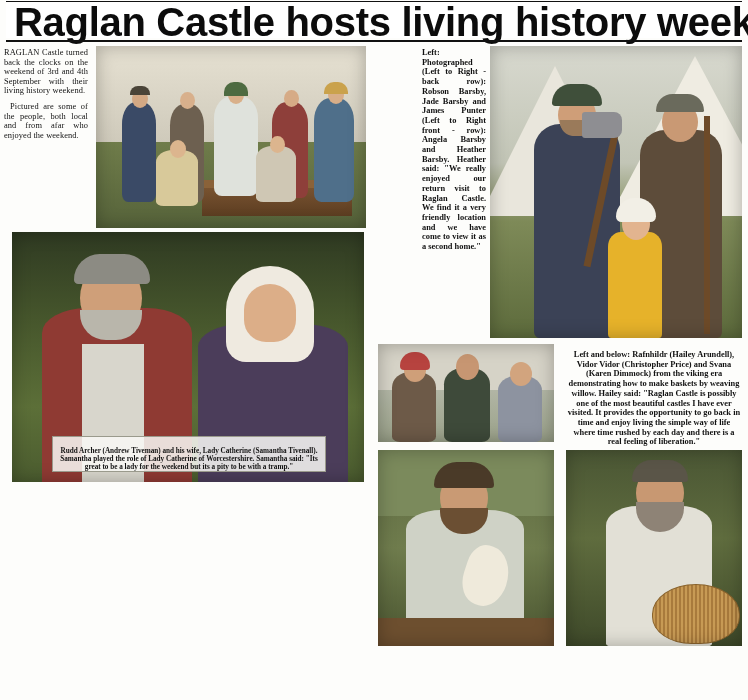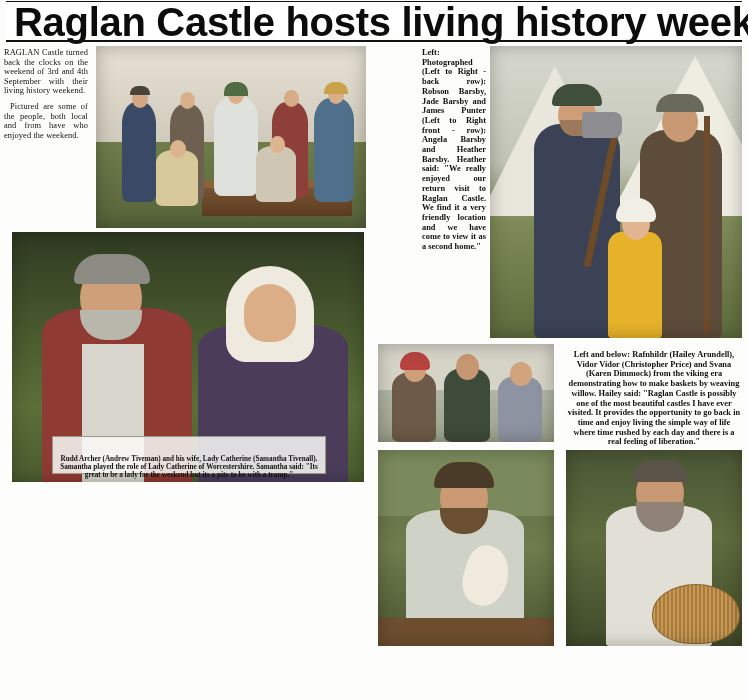--- a/index.html
+++ b/index.html
@@ -110,21 +110,21 @@
   
   .overlay-cap {
     position: absolute;
     background: rgba(248,248,244,0.86);
     border: 1px solid #9a9a8c;
     font-size: 7.2px;
     line-height: 8.2px;
     font-weight: bold;
     color: #111;
     text-align: center;
-    padding: 18px 3px;
+    padding: 10px 3px;
     box-sizing: border-box;
   }
 
   
   .tent {
     position: absolute;
     background: #d8d3c4;
   }
   .table-wood {
     position: absolute;
@@ -156,21 +156,21 @@
 <div class="page">
 
   <div class="headline-rule-top"></div>
   <div class="headline-band">
     <div class="headline">Raglan Castle hosts living history weekend</div>
   </div>
   <div class="headline-rule-bottom"></div>
 
   <div class="col-text body-text" style="left:4px; top:48px; width:84px;">
     <p class="first">RAGLAN Castle turned back the clocks on the weekend of 3rd and 4th September with their living history weekend.</p>
-    <p>Pictured are some of the people, both local and from have who enjoyed the weekend.</p>
+    <p>Pictured are some of the people, both local and from afar who enjoyed the weekend.</p>
   </div>
 
   <div class="photo" style="left:96px; top:46px; width:270px; height:182px;">
     <div style="position:absolute;inset:0;background:linear-gradient(#cfcabc,#b7b2a2);"></div>
 
     <div class="tent" style="left:0;top:0;width:270px;height:96px;background:linear-gradient(#e6e1d2,#cfcabb);"></div>
     <div style="position:absolute;left:0;top:96px;width:270px;height:86px;background:linear-gradient(#6f7c4a,#56633a);"></div>
 
     <div class="table-wood" style="left:106px;top:140px;width:150px;height:30px;background:linear-gradient(#7a5431,#5c3d21);"></div>
     <div style="position:absolute;left:106px;top:134px;width:150px;height:8px;background:#8a6239;"></div>

